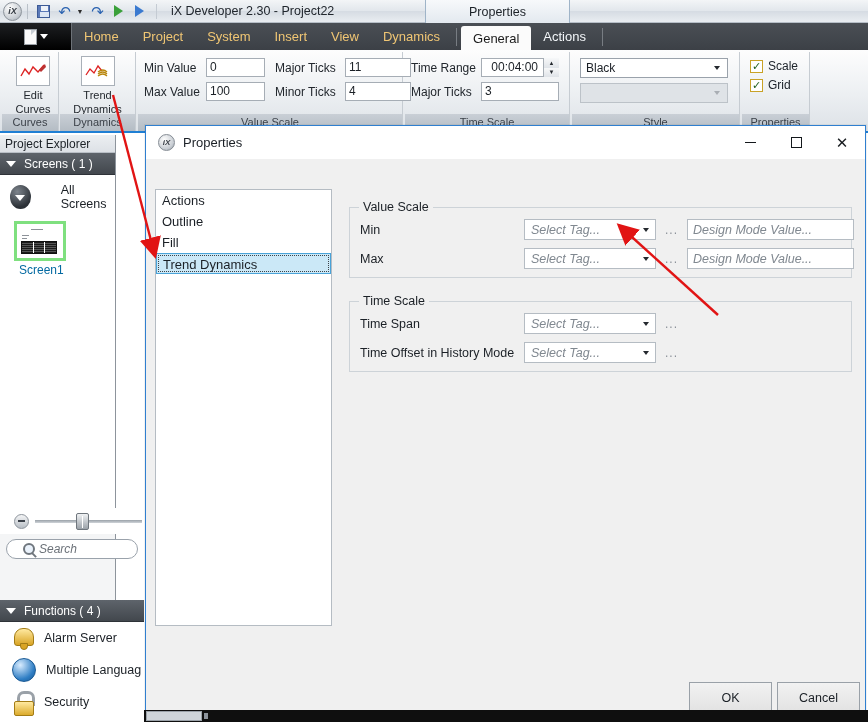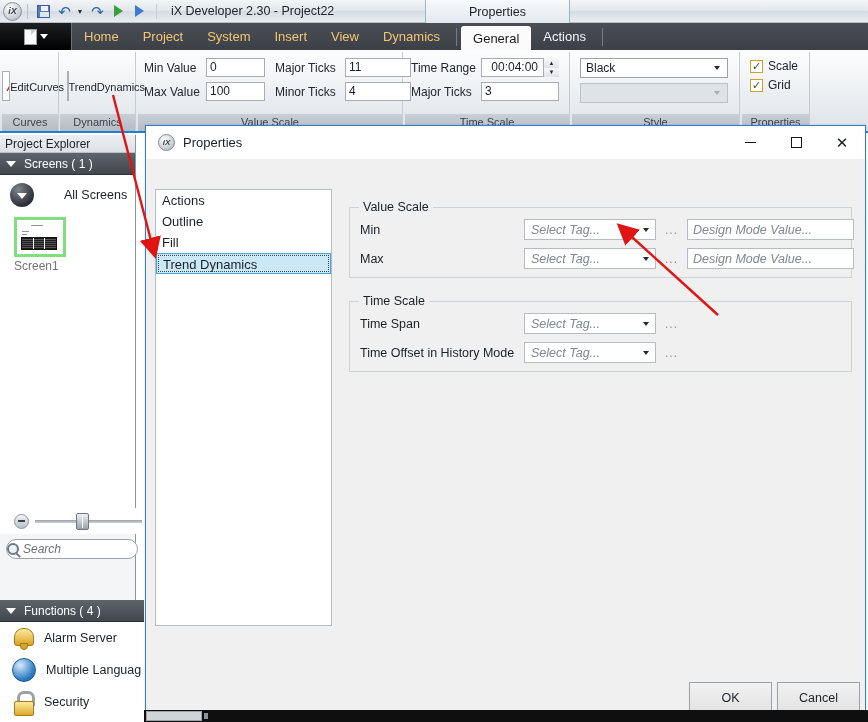--- a/index.html
+++ b/index.html
@@ -91,21 +91,21 @@
     position: absolute; top: 2px; height: 79px;
     border-right: 1px solid #c6ccd2;
   }
   .grp-label {
     position: absolute; bottom: 0px; left: 0; width: 100%;
     text-align: center; font-size: 11px; color: #3b4149;
     background: linear-gradient(to bottom,#c9cfd6,#b4bcc4);
     height: 17px; line-height: 17px; overflow: hidden;
   }
   .bigbtn {
-    width: 62px; height: 62px; display: flex; flex-direction: row;
+    width: 62px; height: 62px; display: flex; flex-direction: column;
     align-items: center; justify-content: space-between; padding-top: 3px;
   }
   .bigbtn .ic {
     width: 34px; height: 30px; background: #ffffff; border: 1px solid #a9b0b8;
     position: relative; overflow: hidden;
   }
   .bigbtn .cap { font-size: 11px; color: #22272d; line-height: 12px; text-align: center; margin-top: 2px; }
   .spark { position:absolute; left:3px; bottom:7px; width:26px; height:14px; }
 
   .fieldrow { position: absolute; display: flex; align-items: center; }
@@ -137,21 +137,21 @@
   .chkrow { display: flex; align-items: center; gap: 5px; margin-bottom: 5px; }
   .chkbox {
     width: 13px; height: 13px; background: #ffffff; border: 1px solid #c9a227;
     display: flex; align-items: center; justify-content: center;
     font-size: 11px; color: #1d5e1d; line-height: 1;
   }
   .chklabel { font-size: 12px; color: #20262d; }
 
   
   .pexp {
-    position: absolute; left: 0; top: 135px; width: 136px; height: 587px;
+    position: absolute; left: 0; top: 135px; width: 116px; height: 587px;
     background: #f4f5f6; border-right: 1px solid #8d949c;
   }
   .pexp-title {
     height: 18px; background: linear-gradient(to bottom,#eceff2,#dde1e6);
     border-bottom: 1px solid #b9bfc6;
     font-size: 12px; color: #1b2026; padding-left: 5px; line-height: 18px;
   }
   .sec-hdr {
     height: 22px; background: linear-gradient(to bottom,#5e646b,#42474d);
     color: #ffffff; font-size: 12px; display: flex; align-items: center;
@@ -174,29 +174,29 @@
   }
   .thumb-inner { width: 42px; height: 30px; position: relative; }
   .thumb-line { position: absolute; background: #8d9299; }
   .thumb-trend {
     position: absolute; left: 2px; bottom: 2px; width: 36px; height: 13px;
     background: repeating-linear-gradient(to bottom, #1a1a1a 0 1px, #555 1px 2px);
     border: 1px solid #101010;
   }
   .thumb-trend::after { content:""; position:absolute; left:11px; top:0; width:1px; height:100%; background:#fff; }
   .thumb-trend::before { content:""; position:absolute; left:22px; top:0; width:1px; height:100%; background:#fff; }
-  .thumb-cap { font-size: 12px; color: #737373; margin-top: 2px; margin-left: 0; }
+  .thumb-cap { font-size: 12px; color: #0369a1; margin-top: 2px; margin-left: 5px; }
 
   .zoomrow { position: absolute; left: 0; bottom: 188px; width: 144px; height: 26px; display:flex; align-items:center; padding-left: 14px; gap: 6px; background:#ffffff;}
   .zminus { width: 15px; height: 15px; border-radius: 50%; background: linear-gradient(to bottom,#f4f5f6,#b9bfc6); border:1px solid #8d949c; display:flex;align-items:center;justify-content:center;}
   .zminus::after { content:""; width:7px;height:2px;background:#3b4149; }
   .ztrack { flex:1; height:3px; background: linear-gradient(to bottom,#9aa1a8,#cfd4d9); margin-right:2px; position:relative; }
   .zthumb { position:absolute; left:38%; top:-7px; width:13px; height:17px; background:linear-gradient(to bottom,#f0f2f4,#9ba2a9); border:1px solid #6f767d; border-radius:2px;}
   .zthumb::after{content:"";position:absolute;left:5px;top:2px;width:1px;height:12px;background:#ffffff;}
-  .searchrow { position:absolute; left:6px; bottom:163px; width:132px; height:20px; background:#ffffff; border:1px solid #9aa2ab; border-radius:10px; display:flex; align-items:center; padding-left:0; gap:4px;}
+  .searchrow { position:absolute; left:6px; bottom:163px; width:132px; height:20px; background:#ffffff; border:1px solid #9aa2ab; border-radius:10px; display:flex; align-items:center; padding-left:16px; gap:4px;}
   .magn { width:12px; height:12px; border-radius:50%; border:2px solid #6f767d; position:relative; background:#eaf2fb;}
   .magn::after{content:"";position:absolute;right:-4px;bottom:-3px;width:6px;height:2px;background:#6f767d;transform:rotate(45deg);}
   .searchph { font-size:12px; color:#6b7178; font-style: italic; }
 
   .fsec { position:absolute; left:0; bottom:0; width:144px; }
   .fitem { display:flex; align-items:center; gap:10px; padding:4px 0 4px 12px; background:#ffffff; }
   .fitem .fl { font-size:12.5px; color:#1b2026; white-space:nowrap; }
   .bell { width:22px;height:24px; position:relative;}
   .bell::before{content:"";position:absolute;left:2px;top:2px;width:18px;height:16px;border-radius:9px 9px 3px 3px;background:linear-gradient(to bottom,#ffe9a0,#d9a424);border:1px solid #a37c15;}
   .bell::after{content:"";position:absolute;left:8px;bottom:0px;width:6px;height:5px;border-radius:0 0 4px 4px;background:#d9a424;border:1px solid #a37c15;}

